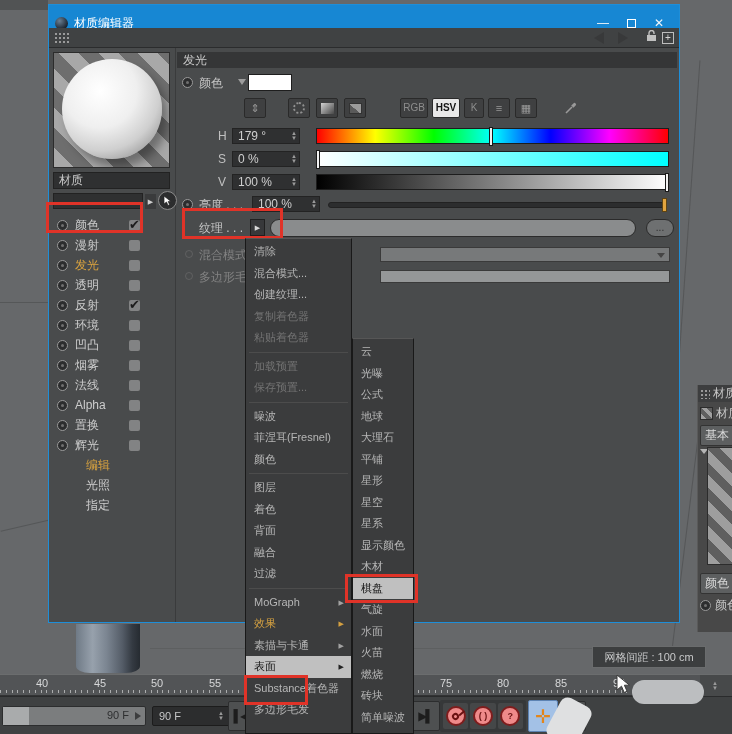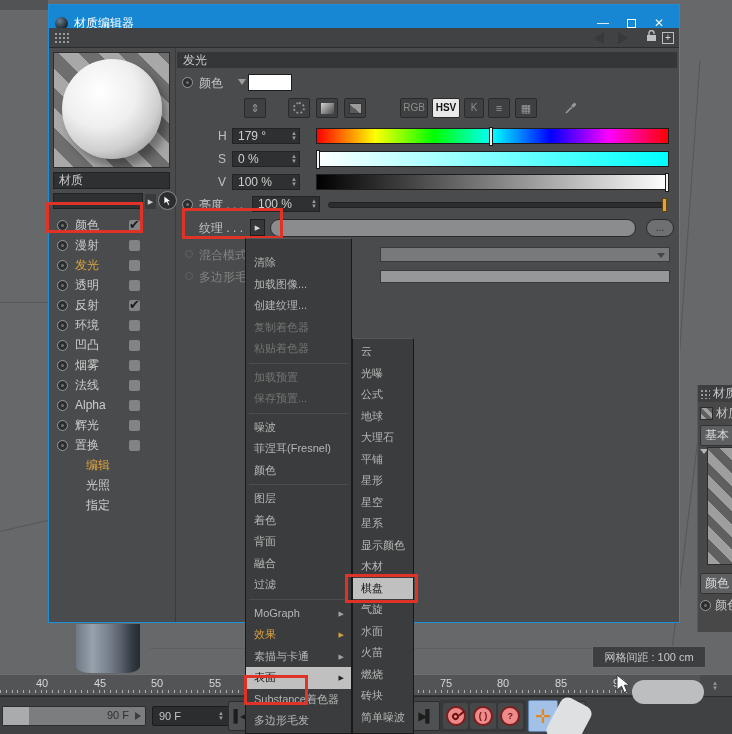--- a/index.html
+++ b/index.html
@@ -101,21 +101,21 @@
     color:#2f2f2f;font-size:10px;line-height:16px;text-align:center}
 
   .dim-row{position:absolute;left:0;right:0;height:18px;color:#828282}
   .dim-circle{position:absolute;left:9px;top:4px;width:8px;height:8px;border-radius:50%;border:1px solid #6e6e6e;opacity:.6}
   .dim-label{position:absolute;left:23px;top:1px}
   #blend-dd{position:absolute;left:204px;top:1px;width:290px;height:15px;background:#77797a;border:1px solid #3a3a3a}
   #blend-dd-caret{position:absolute;right:4px;top:5px;width:0;height:0;border-left:4px solid transparent;border-right:4px solid transparent;border-top:5px solid #454545}
   #blend-bar{position:absolute;left:204px;top:2px;width:290px;height:13px;background:#959798;border:1px solid #3a3a3a}
 
   
-  #context-menu{left:245px;top:238px;width:107px;height:496px;background:#3b3c3d;border:1px solid #191919;border-top-color:#565656;z-index:50;overflow:hidden;padding-top:13px}
+  #context-menu{left:245px;top:238px;width:107px;height:496px;background:#3b3c3d;border:1px solid #191919;border-top-color:#565656;z-index:50;overflow:hidden;padding-top:2px}
   #surface-submenu{left:352px;top:338px;width:62px;height:396px;background:#3b3c3d;border:1px solid #191919;border-top-color:#565656;z-index:50;overflow:hidden;padding-top:2px}
   .menu-item{height:21.5px;line-height:21.5px;padding:0 7px 0 8px;color:#b6b6b6;font-size:11px;display:flex;justify-content:space-between;align-items:center;white-space:nowrap}
   .menu-item .mi-arrow{font-size:7px;color:#a2a2a2}
   .menu-item.disabled{color:#737373}
   .menu-item.accent{color:#d4a041}
   .menu-item.accent .mi-arrow{color:#d4a041}
   .menu-item.highlighted{background:#c0c0c0;color:#151515}
   .menu-item.highlighted .mi-arrow{color:#222}
   .menu-sep{height:1px;background:#2a2a2a;border-bottom:1px solid #4c4c4c;margin:3px 3px}
 
@@ -266,26 +266,26 @@
           <div class="ch-label">法线</div>
           <div class="checkbox"></div>
         </div>
         <div class="ch-row">
           <div class="radio"></div>
           <div class="ch-label">Alpha</div>
           <div class="checkbox"></div>
         </div>
         <div class="ch-row">
           <div class="radio"></div>
+          <div class="ch-label">置换</div>
+          <div class="checkbox"></div>
+        </div>
+        <div class="ch-row">
+          <div class="radio"></div>
           <div class="ch-label">辉光</div>
-          <div class="checkbox"></div>
-        </div>
-        <div class="ch-row">
-          <div class="radio"></div>
-          <div class="ch-label">置换</div>
           <div class="checkbox"></div>
         </div>
         <div class="ch-row extra">
           <div class="ch-label accent">编辑</div>
         </div>
         <div class="ch-row extra">
           <div class="ch-label">光照</div>
         </div>
         <div class="ch-row extra">
           <div class="ch-label">指定</div>
@@ -390,21 +390,21 @@
       <span id="blend-bar"></span>
     </div>
   </div>
 </div>
 
 <div id="context-menu" class="abs">
     <div class="menu-item">
       <div class="mi-label">清除</div>
     </div>
     <div class="menu-item">
-      <div class="mi-label">加载图像...</div>
+      <div class="mi-label">混合模式...</div>
     </div>
     <div class="menu-item">
       <div class="mi-label">创建纹理...</div>
     </div>
     <div class="menu-item disabled">
       <div class="mi-label">复制着色器</div>
     </div>
     <div class="menu-item disabled">
       <div class="mi-label">粘贴着色器</div>
     </div>

